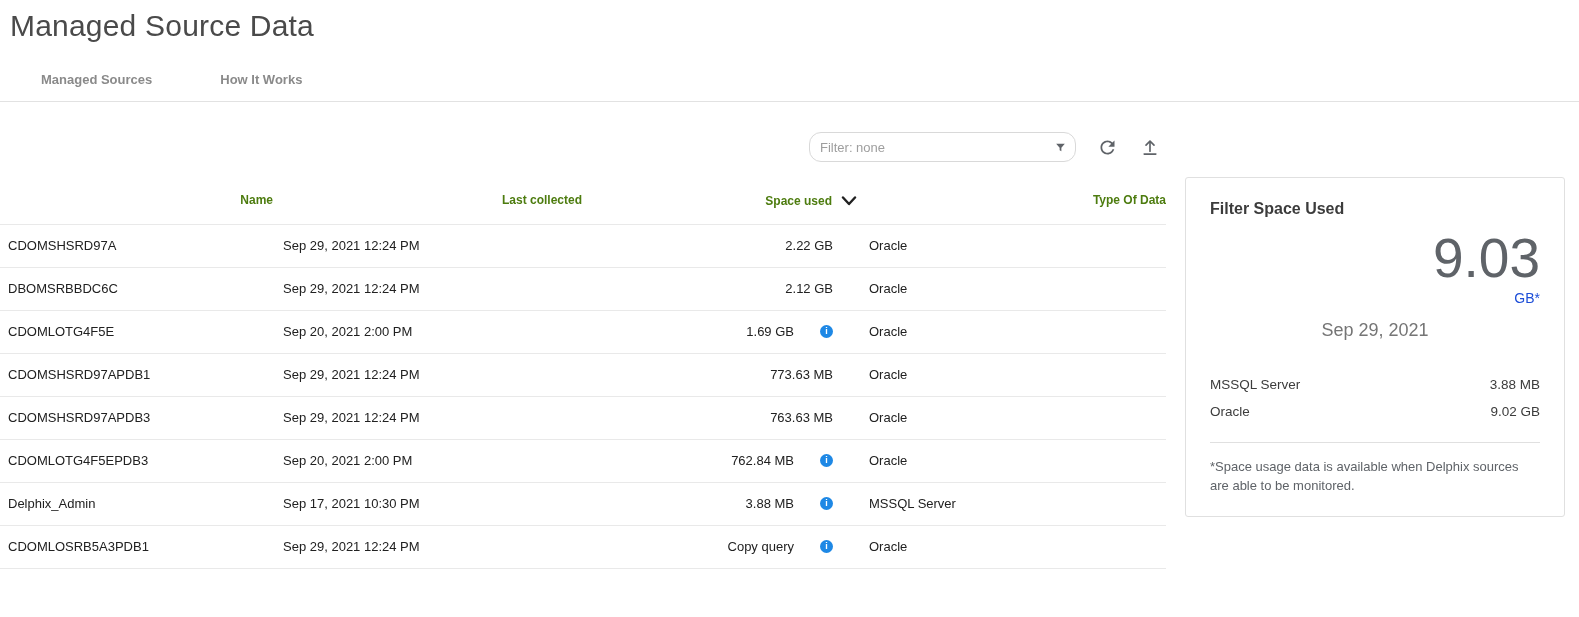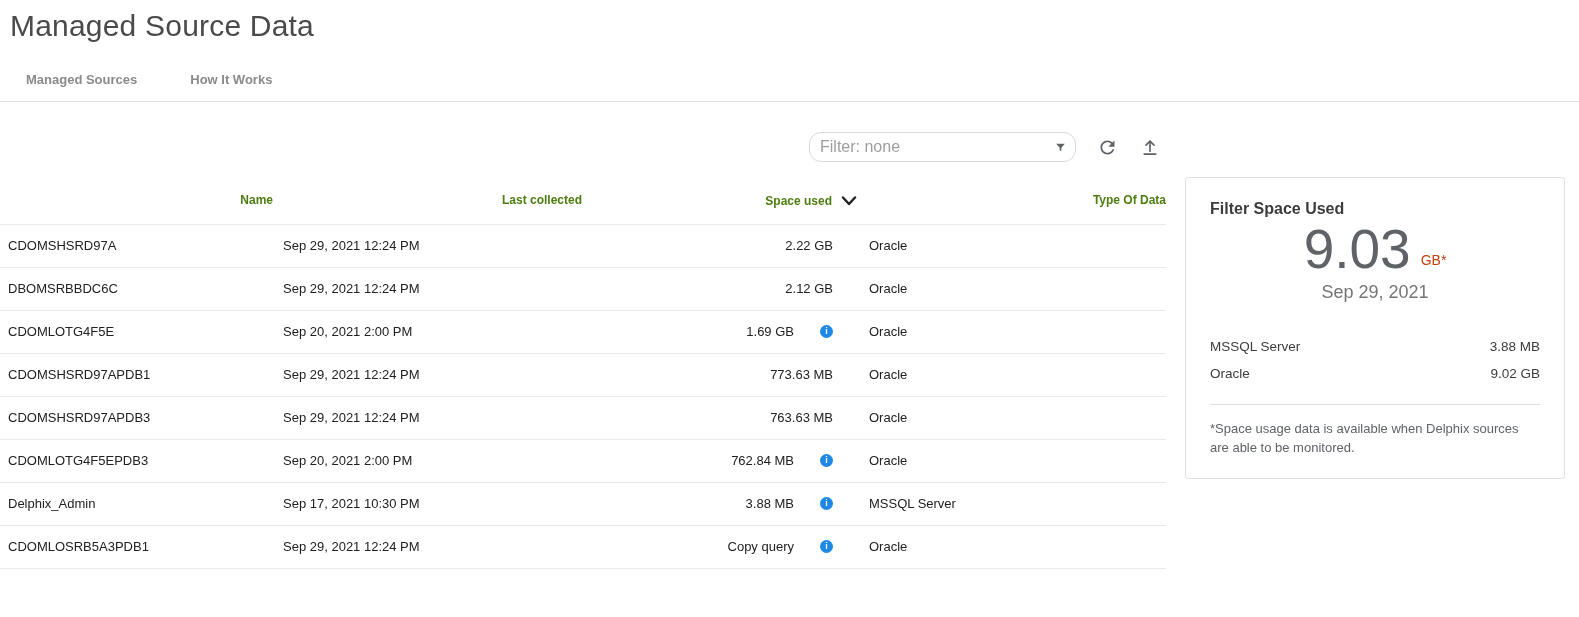--- a/index.html
+++ b/index.html
@@ -7,31 +7,31 @@
   body {
     width:1579px; height:617px; overflow:hidden;
     background:#ffffff; color:#212121;
     font-family:"Liberation Sans", sans-serif;
   }
   .page-title {
     font-size:30px; font-weight:400; color:#4a4a4a;
     margin:9px 0 0 10px; letter-spacing:.2px;
   }
   .tabs { display:flex; gap:53px; padding-left:26px; margin-top:29px; }
-  .tab { font-size:13px; font-weight:bold; color:#8a8a8a; cursor:pointer; }
+  .tab { font-size:13px; font-weight:bold; color:#8a8a8a; cursor:pointer;margin-left:15px; }
   .tabs-divider { border-bottom:1px solid #e2e2e2; margin-top:14px; }
 
   .content { display:flex; align-items:flex-start; }
   .main { width:1166px; flex:none; }
 
   .toolbar { display:flex; justify-content:flex-end; align-items:center; margin-top:30px; height:30px; padding-right:4px; }
   .filter-box { position:relative; width:267px; height:30px; }
   .filter-box input {
     width:100%; height:100%; border:1px solid #d9d9d9; border-radius:12px;
-    padding:0 34px 0 10px; font-size:16px; color:#212121; font-family:inherit; outline:none;
+    padding:0 34px 0 10px; font-size:13px; color:#212121; font-family:inherit; outline:none;
   }
   .filter-box input::placeholder { color:#9e9e9e; }
   .funnel-btn { position:absolute; right:6px; top:6px; width:20px; height:18px;
     background:none; border:none; padding:0; cursor:pointer; display:flex; align-items:center; justify-content:center; }
   .icon-btn { background:none; border:none; padding:0; margin-left:19px; cursor:pointer;
     width:24px; height:24px; display:flex; align-items:center; justify-content:center; }
 
   table { width:100%; border-collapse:collapse; margin-top:15px; table-layout:fixed; }
   thead th { height:47px; font-size:12px; font-weight:bold; color:#4d7c0f;
     text-align:right; border-bottom:1px solid #e9e9e9; padding:0; }
@@ -42,23 +42,23 @@
   .space-wrap { display:flex; justify-content:flex-end; align-items:center; padding-right:24px; }
   .space-val.action { cursor:pointer; }
   .info-icon { width:13px; height:13px; margin-left:26px; flex:none; border-radius:50%;
     background:#1e88e5; color:#fff; font-size:9px; font-weight:bold; font-style:normal;
     display:inline-flex; align-items:center; justify-content:center; line-height:1; cursor:pointer; }
   td.col-type { padding-left:12px; }
 
   .panel { width:380px; flex:none; margin-left:19px; margin-top:75px;
     border:1px solid #e0e0e0; border-radius:3px; background:#fff; padding:16px 24px 20px; }
   .panel-title { font-size:16px; font-weight:bold; color:#3c3c3c; margin:6px 0 0; }
-  .total-row { display:flex; justify-content:center; align-items:flex-end; margin-top:0; }
+  .total-row { display:flex; justify-content:center; align-items:flex-end; margin-top:9px;flex-direction:column; }
   .total-num { font-size:55px; color:#5f6368; line-height:1.15; }
-  .total-unit { font-size:14px; color:#c2410c; margin-left:10px; padding-bottom:13px; }
+  .total-unit { font-size:14px; color:#1d4ed8; margin-left:10px; padding-bottom:13px; }
   .total-date { text-align:center; font-size:18px; color:#757575; margin-top:1px; }
   .breakdown { margin-top:30px; }
   .breakdown-row { display:flex; justify-content:space-between; font-size:13.5px; color:#3c3c3c; padding:6px 0; }
   .panel-divider { border:none; border-top:1px solid #e0e0e0; margin:17px 0 15px; }
   .footnote { font-size:13px; color:#5f6368; line-height:1.45; margin:0; }
 </style>
 </head>
 <body>
 
 <h1 class="page-title">Managed Source Data</h1>

